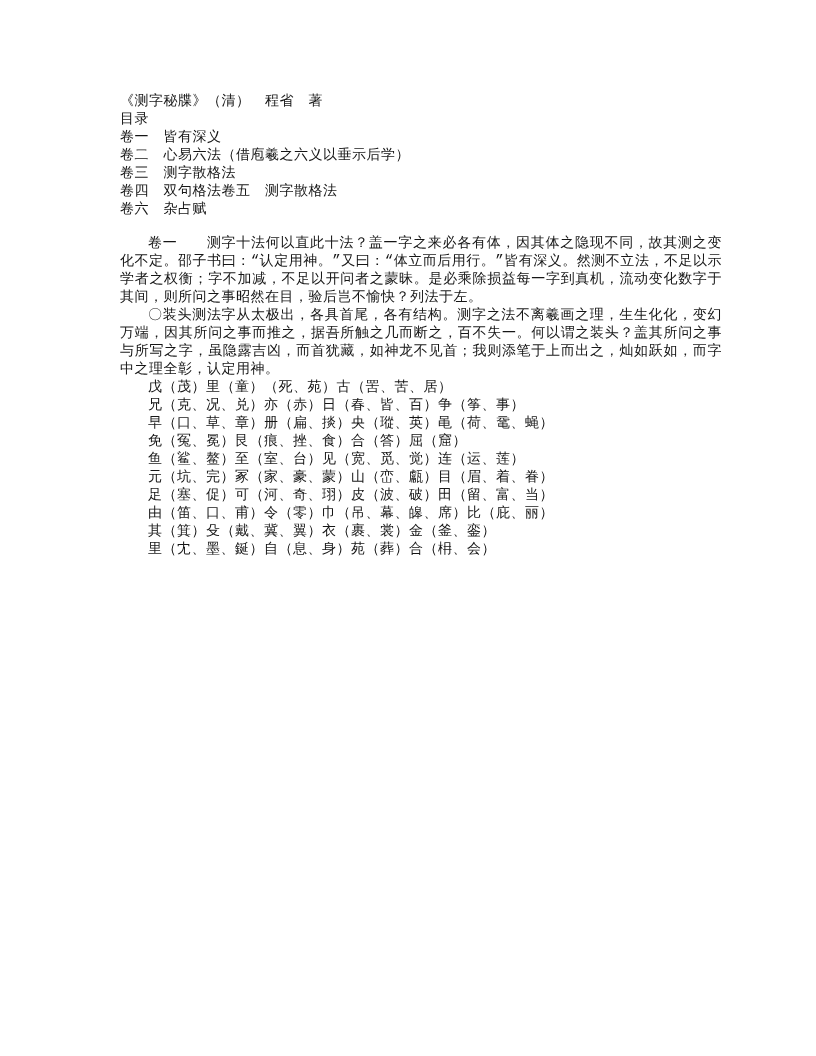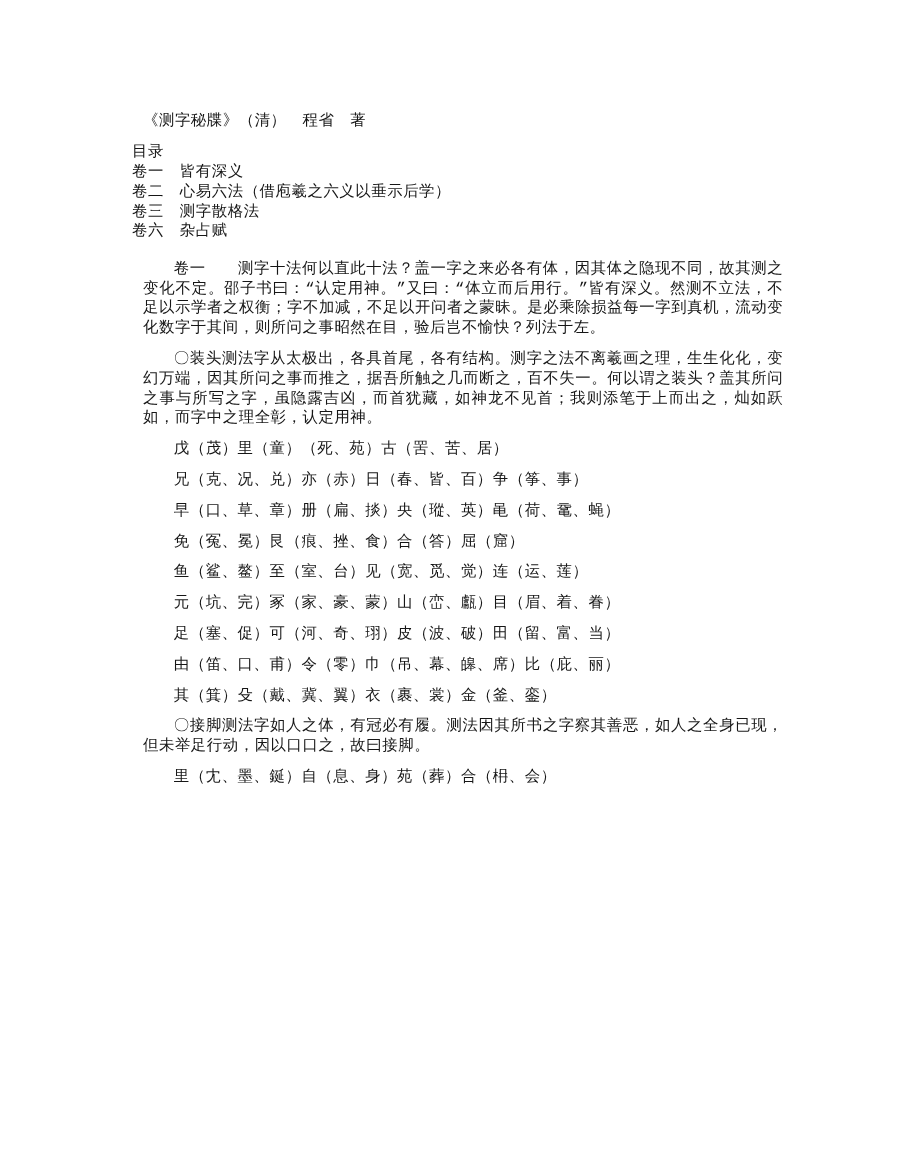--- a/index.html
+++ b/index.html
@@ -18,21 +18,21 @@
   .page {
     position: absolute;
     left: 120px;
     top: 92px;
     width: 602px;
     font-size: 14px;
     line-height: 18px;
     letter-spacing: 0.5px;
     text-align: justify;
   }
-  .page p { margin: 10px; }
+  .page p { margin: 0; }
   .title {
     margin-bottom: 44px;
   }
   .toc p { margin: 0; }
   .para {
     text-indent: 2em;
     margin-top: 17px;
   }
   .para.first {
     margin-top: 16px;
@@ -49,34 +49,34 @@
 
 <div class="page">
 
   <p class="title">《测字秘牒》（清）　程省　著</p>
 
   <div class="toc">
     <p>目录</p>
     <p>卷一　皆有深义</p>
     <p>卷二　心易六法（借庖羲之六义以垂示后学）</p>
     <p>卷三　测字散格法</p>
+    <p>卷四　双句格法卷五　测字散格法</p>
     <p>卷六　杂占赋</p>
   </div>
 
   <p class="para first">卷一　　测字十法何以直此十法？盖一字之来必各有体，因其体之隐现不同，故其测之变化不定。邵子书曰：“认定用神。”又曰：“体立而后用行。”皆有深义。然测不立法，不足以示学者之权衡；字不加减，不足以开问者之蒙昧。是必乘除损益每一字到真机，流动变化数字于其间，则所问之事昭然在目，验后岂不愉快？列法于左。</p>
 
   <p class="para">〇装头测法字从太极出，各具首尾，各有结构。测字之法不离羲画之理，生生化化，变幻万端，因其所问之事而推之，据吾所触之几而断之，百不失一。何以谓之装头？盖其所问之事与所写之字，虽隐露吉凶，而首犹藏，如神龙不见首；我则添笔于上而出之，灿如跃如，而字中之理全彰，认定用神。</p>
 
   <p class="glyph-line">戊（茂）里（童）（死、苑）古（罟、苦、居）</p>
   <p class="glyph-line">兄（克、况、兑）亦（赤）日（春、皆、百）争（筝、事）</p>
   <p class="glyph-line">早（口、草、章）册（扁、掞）央（瑽、英）黾（荷、鼋、蝇）</p>
   <p class="glyph-line">免（冤、冕）艮（痕、挫、食）合（答）屈（窟）</p>
   <p class="glyph-line">鱼（鲨、鳌）至（室、台）见（宽、觅、觉）连（运、莲）</p>
   <p class="glyph-line">元（坑、完）冢（家、豪、蒙）山（峦、甗）目（眉、着、眷）</p>
   <p class="glyph-line">足（塞、促）可（河、奇、珝）皮（波、破）田（留、富、当）</p>
   <p class="glyph-line">由（笛、口、甫）令（零）巾（吊、幕、皞、席）比（庇、丽）</p>
   <p class="glyph-line">其（箕）殳（戴、冀、翼）衣（裹、裳）金（釜、銮）</p>
 
-  <p class="para">〇接脚测法字如人之体，有冠必有履。测法因其所书之字察其善恶，如人之全身已现，但未举足行动，因以口口之，故曰接脚。</p>
 
   <p class="glyph-line">里（冘、墨、鋋）自（息、身）苑（葬）合（枏、会）</p>
 
 </div>
 
 </body></html>

